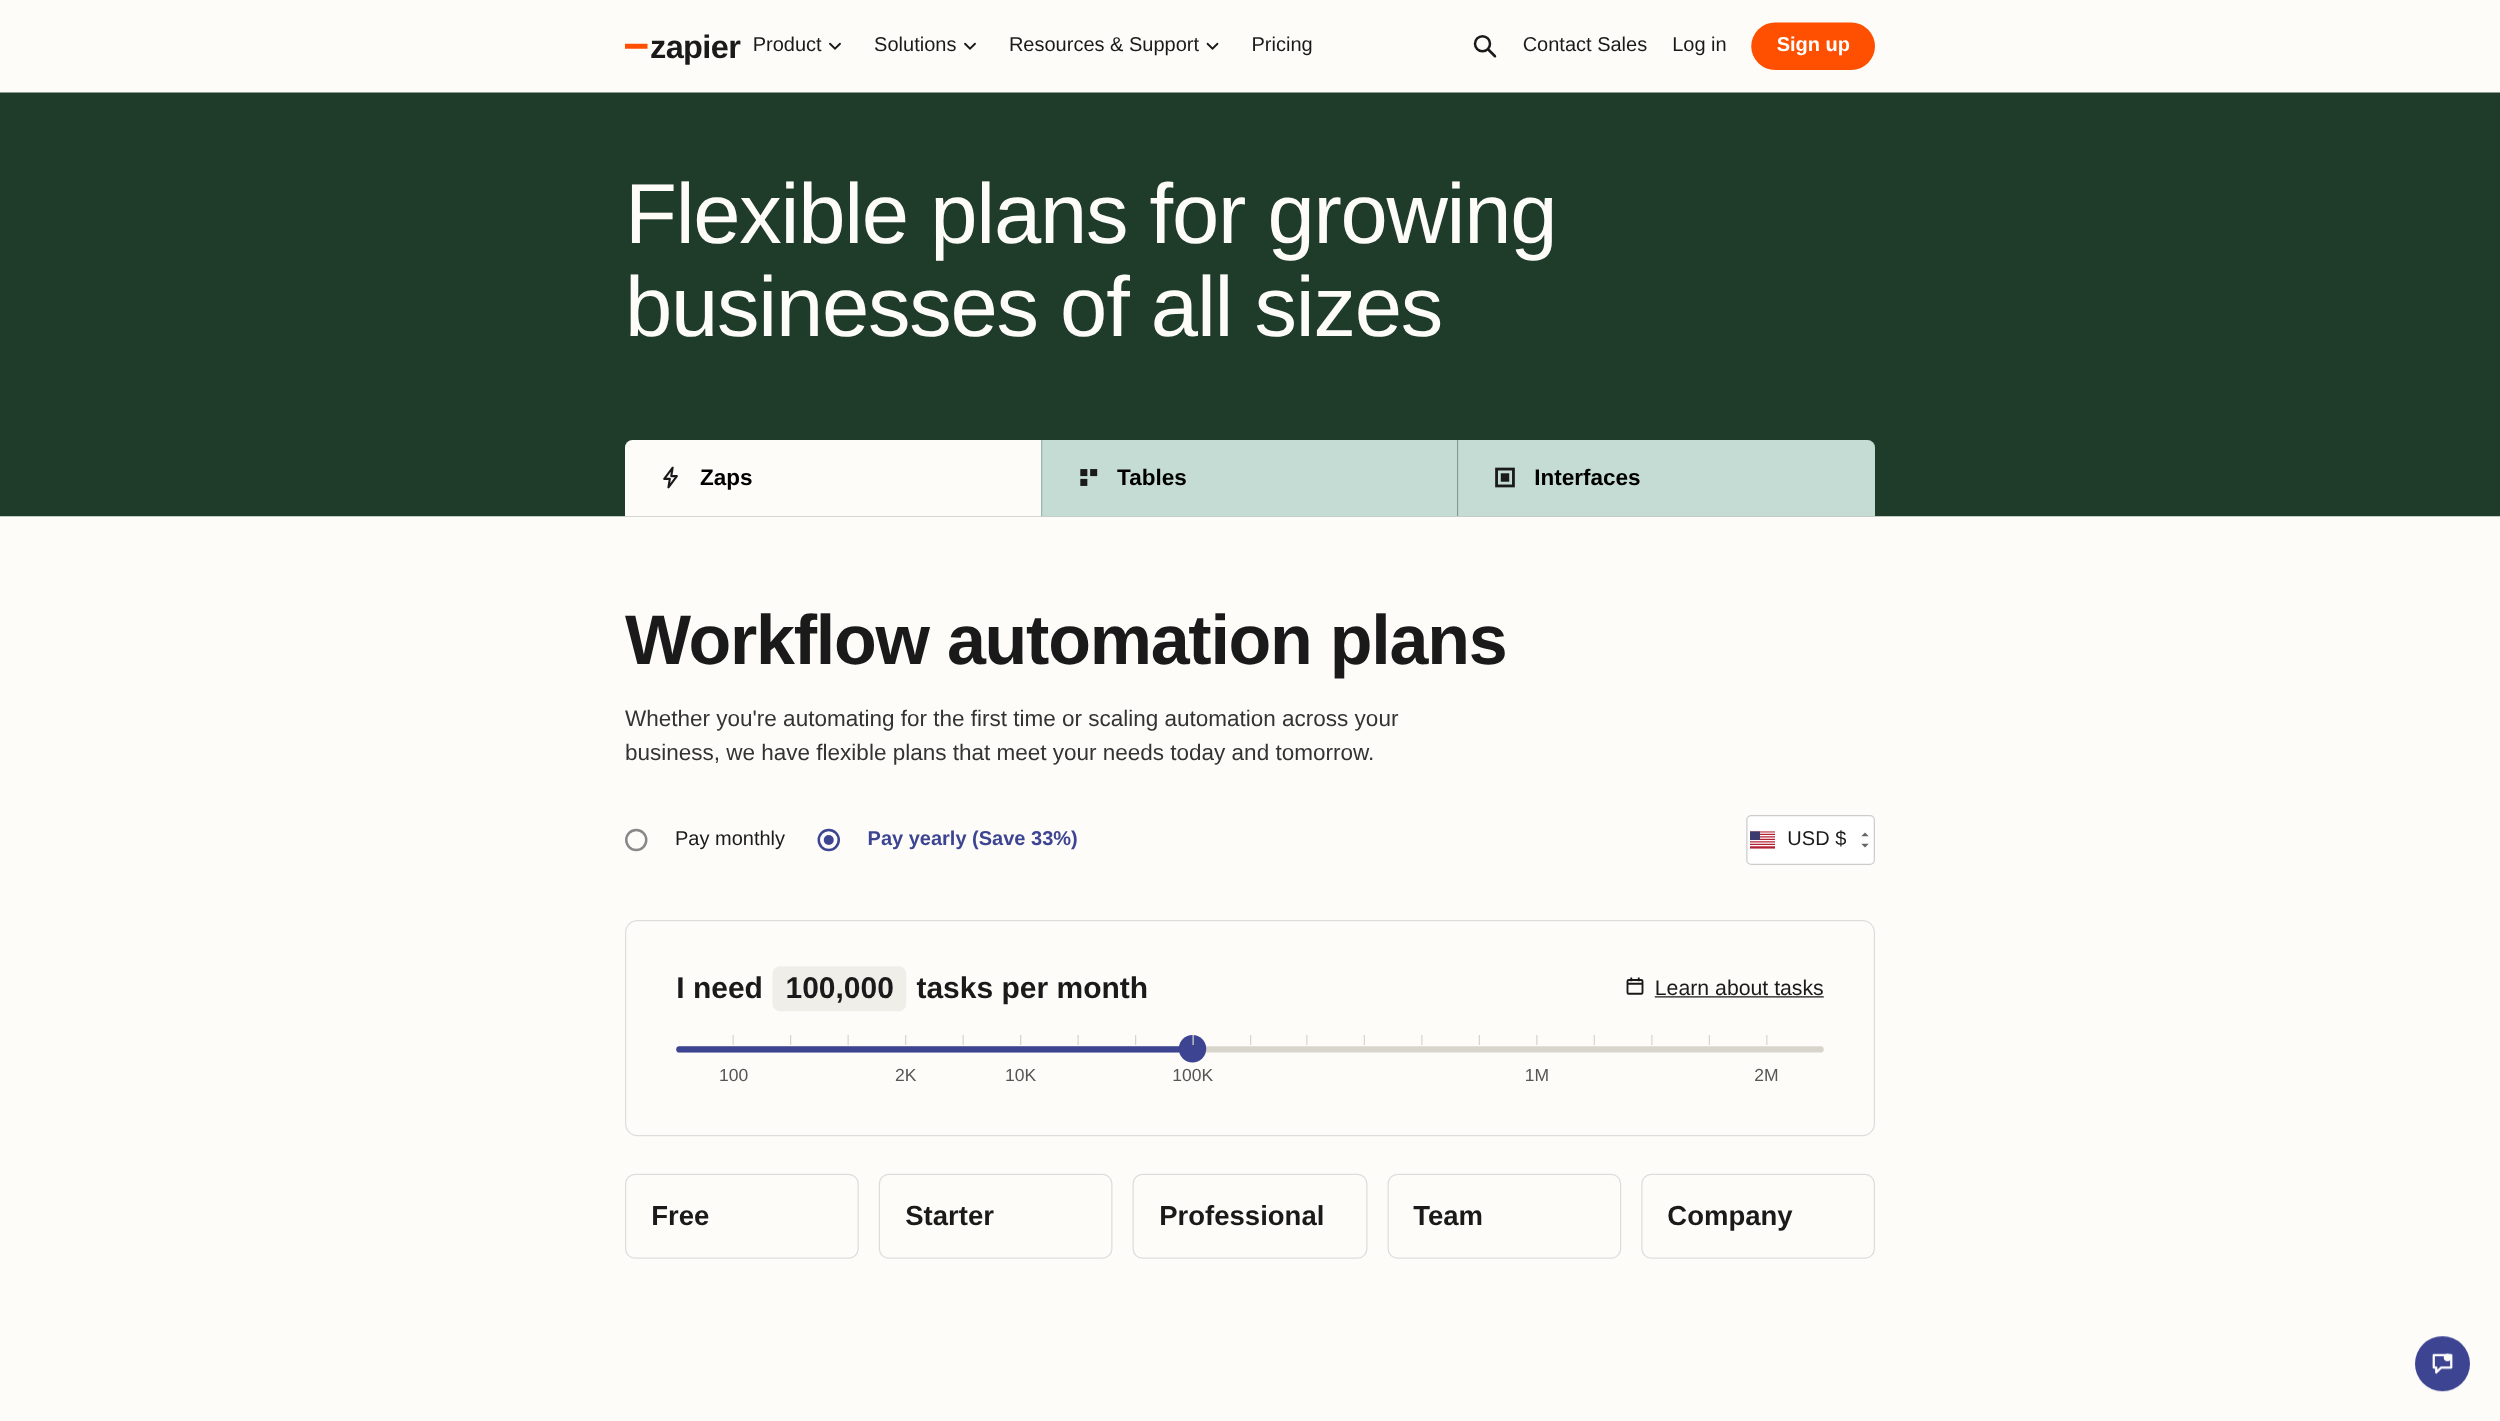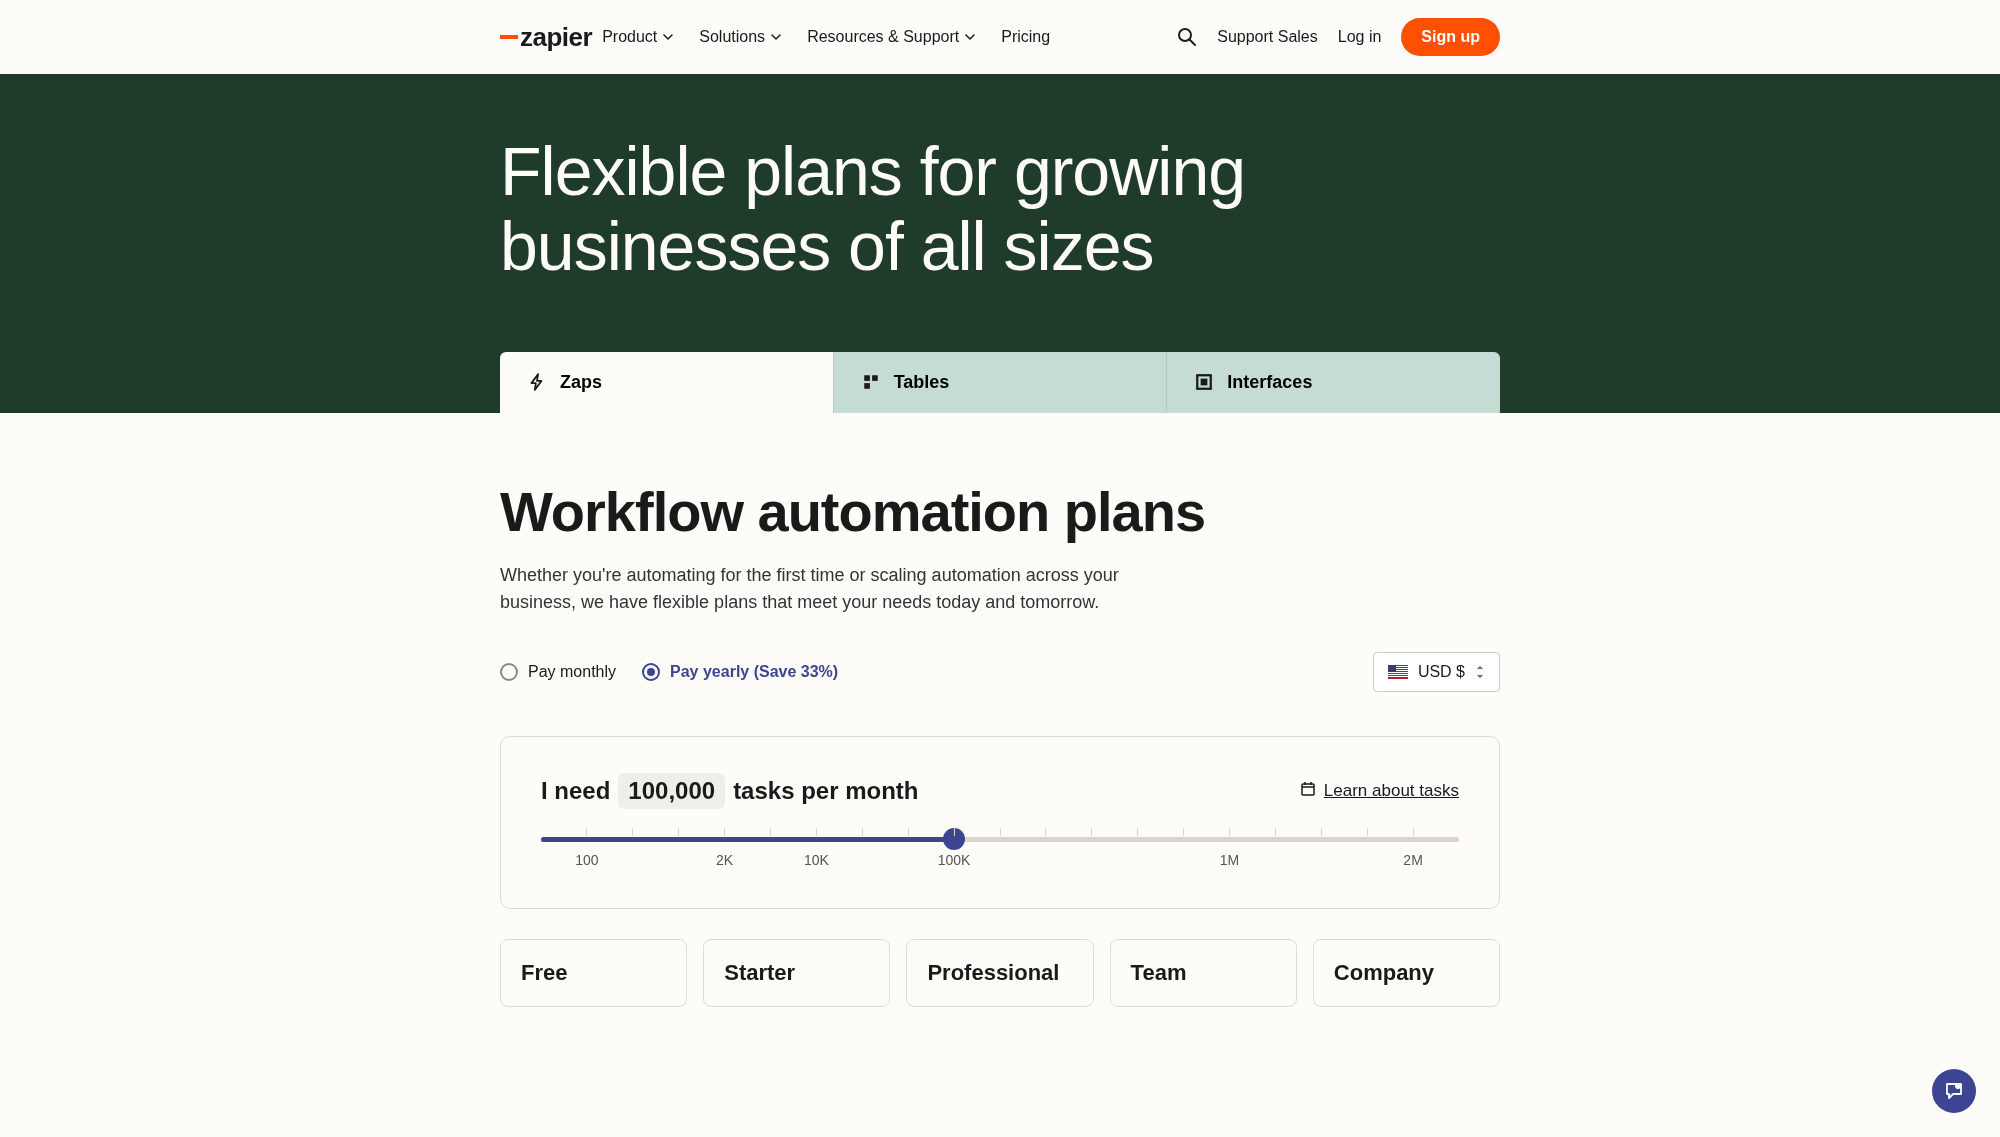--- a/index.html
+++ b/index.html
@@ -34,26 +34,26 @@
     .tab-icon { width: 18px; height: 18px; }
     
     
     .content { max-width: 1460px; margin: 0 auto; padding: 66px 230px 40px; }
     .section-title { font-size: 56px; font-weight: 600; letter-spacing: -1px; margin-bottom: 18px; }
     .section-desc { font-size: 18px; color: #333; max-width: 620px; line-height: 1.5; }
     
     
     .billing-row { display: flex; justify-content: space-between; align-items: center; margin-top: 36px; }
     .billing-options { display: flex; gap: 26px; }
-    .radio-option { display: flex; align-items: center; gap: 10px; cursor: pointer; font-size: 16px; }
+    .radio-option { display: flex; align-items: center; gap: 22px; cursor: pointer; font-size: 16px; }
     .radio { width: 18px; height: 18px; border: 2px solid #888; border-radius: 50%; display: inline-flex; align-items: center; justify-content: center; }
     .radio.selected { border-color: #3d4592; }
     .radio.selected::after { content: ''; width: 8px; height: 8px; background: #3d4592; border-radius: 50%; }
     .radio-option.selected-label { color: #3d4592; font-weight: 600; }
-    .currency-select { display: flex; align-items: center; gap: 10px; border: 1px solid #ccc; border-radius: 4px; padding: 10px 14px; cursor: pointer; background: #fff; }
+    .currency-select { display: flex; align-items: center; gap: 10px; border: 1px solid #ccc; border-radius: 4px; padding: 10px 2px; cursor: pointer; background: #fff; }
     .flag { width: 20px; height: 14px; display: inline-block; }
     .currency-text { font-size: 16px; font-weight: 500; }
     .updown-icon { width: 10px; height: 14px; }
     
     
     .slider-card { border: 1px solid #ddd; border-radius: 10px; padding: 36px 40px; margin-top: 44px; background: #fdfcf9; }
     .slider-header { display: flex; justify-content: space-between; align-items: center; margin-bottom: 28px; }
     .tasks-label { font-size: 24px; font-weight: 600; display: flex; align-items: center; gap: 8px; }
     .tasks-count { background: #f0eee8; border-radius: 6px; padding: 4px 10px; }
     .learn-link { display: flex; gap: 8px; font-size: 17px; text-decoration: underline; cursor: pointer; }
@@ -107,21 +107,21 @@
         <div class="nav-item">
           <span>Pricing</span>
         </div>
       </nav>
     </div>
     <div class="header-right">
       <svg class="search-btn" viewBox="0 0 20 20">
           <circle cx="8" cy="8" r="6" stroke="#1a1a1a" stroke-width="2" fill="none"></circle>
           <line x1="13" y1="13" x2="18" y2="18" stroke="#1a1a1a" stroke-width="2" stroke-linecap="round"></line>
         </svg>
-      <a class="header-link">Support Sales</a>
+      <a class="header-link">Contact Sales</a>
       <a class="header-link">Log in</a>
       <button class="signup-btn">Sign up</button>
     </div>
   </div>
 </header>
 
 <section class="hero">
   <div class="hero-inner">
     <h1 class="hero-title">Flexible plans for growing businesses of all sizes</h1>
     <div class="tabs">

